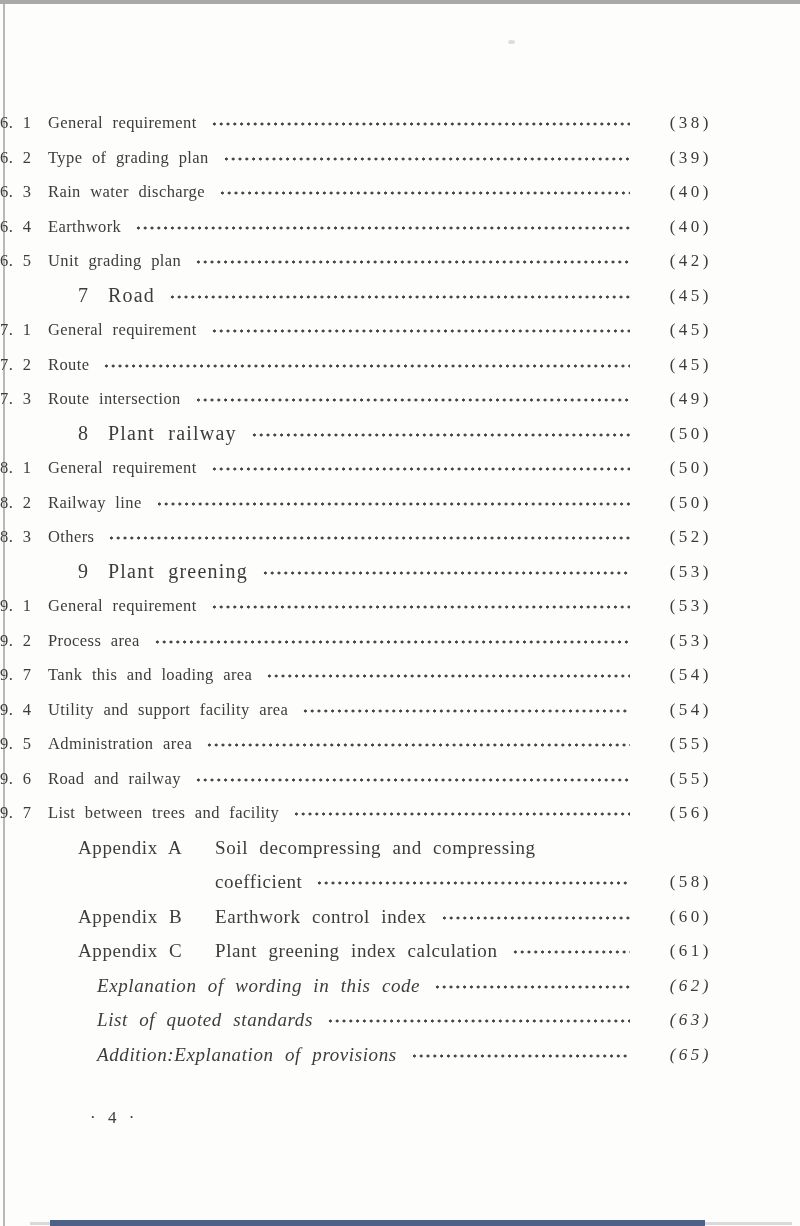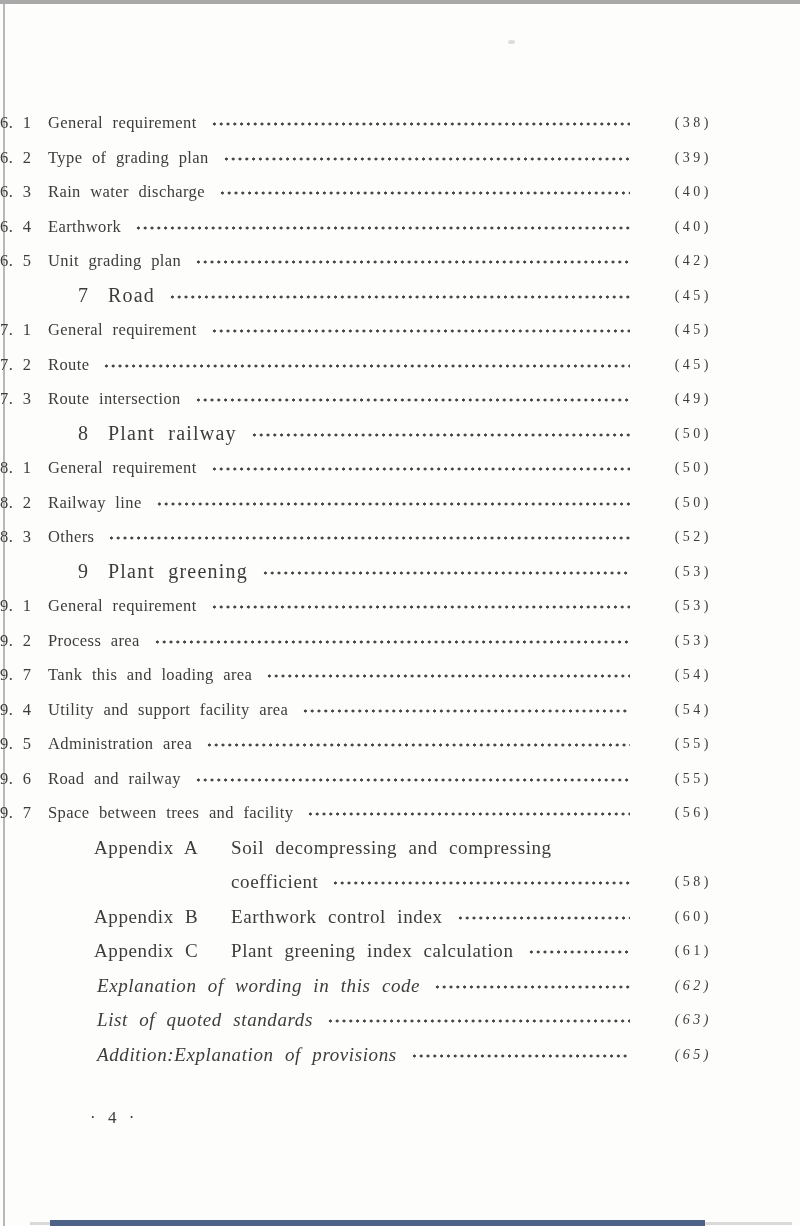--- a/index.html
+++ b/index.html
@@ -30,40 +30,40 @@
     white-space: nowrap;
   }
   .toc-row.sub      { font-size: 16.5px; word-spacing: 5px; letter-spacing: 0.4px; }
   .toc-row.chapter  { padding-left: 78px; font-size: 20px;   word-spacing: 7px; letter-spacing: 1.2px; }
   .toc-row.appendix { padding-left: 78px; font-size: 19px;   word-spacing: 6px; letter-spacing: 0.6px; }
   .toc-row.plain    { padding-left: 97px; font-size: 19px;   word-spacing: 6px; letter-spacing: 0.6px; font-style: italic; }
 
   .num   { flex: 0 0 auto; }
   .sub .num      { width: 48px; }
   .chapter .num  { width: 30px; }
-  .appendix .num { width: 137px; margin-left: 16px; }
+  .appendix .num { width: 137px; }
   .label { flex: 0 1 auto; }
 
   .leader {
     flex: 1 1 auto;
     align-self: center;
     min-width: 18px;
     height: 4px;
     margin: 0 10px 0 14px;
     transform: translateY(1px);
     background-image: radial-gradient(circle at center, var(--leader-color, #474747) 1.4px, transparent 1.7px);
     background-size: 6.8px 4px;
     background-repeat: repeat-x;
     background-position: left center;
   }
   .pagenum {
     flex: 0 0 auto;
     width: 72px;
     text-align: right;
-    font-size: 14px;
+    font-size: 17px;
     letter-spacing: 3.5px;
   }
 
   .footer {
     position: absolute;
     top: 1108px;
     left: 90px;
     font-size: 17px;
     letter-spacing: 4px;
   }
@@ -192,21 +192,21 @@
         <span class="pagenum">(55)</span>
       </div>
       <div class="toc-row sub">
         <span class="num">9. 6</span>
         <span class="label">Road and railway</span>
         <span class="leader"></span>
         <span class="pagenum">(55)</span>
       </div>
       <div class="toc-row sub">
         <span class="num">9. 7</span>
-        <span class="label">Space between trees and facility</span>
+        <span class="label">List between trees and facility</span>
         <span class="leader"></span>
         <span class="pagenum">(56)</span>
       </div>
       <div class="toc-row appendix">
         <span class="num">Appendix A</span>
         <span class="label">Soil decompressing and compressing</span>
       </div>
       <div class="toc-row appendix continuation">
         <span class="num"></span>
         <span class="label">coefficient</span>

